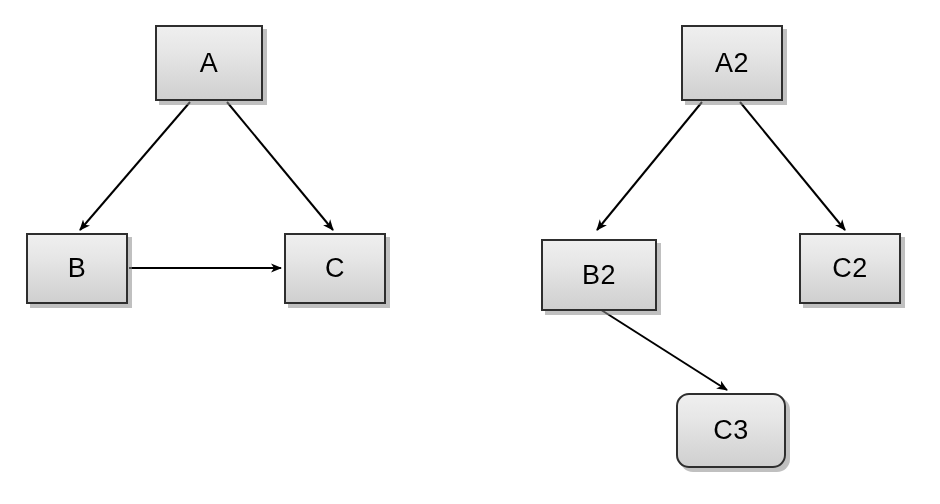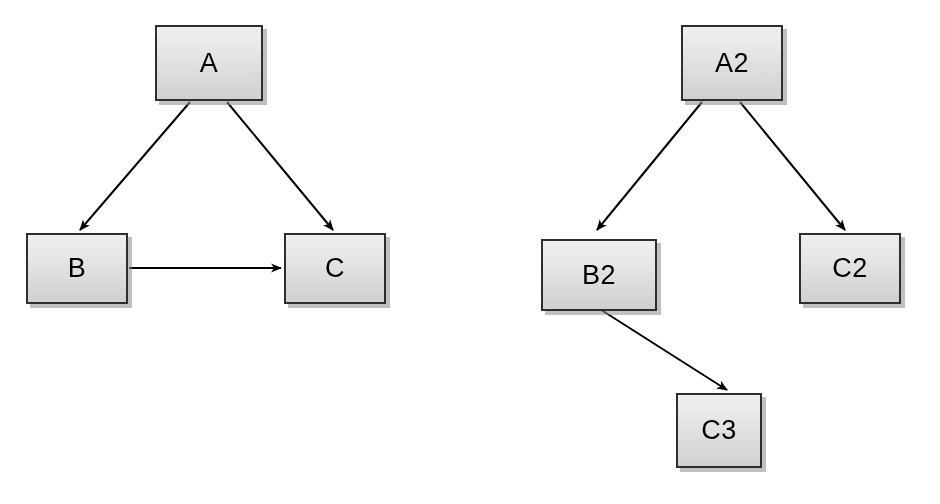--- a/index.html
+++ b/index.html
@@ -79,18 +79,18 @@
       </div>
       <div class="node" style="left: 669px; top: 25px; width: 102px; height: 76px; margin-left: 12px;">
         <span class="node-label">A2</span>
       </div>
       <div class="node" style="left: 541px; top: 233px; width: 116px; height: 72px; margin-top: 6px;">
         <span class="node-label">B2</span>
       </div>
       <div class="node" style="left: 799px; top: 233px; width: 102px; height: 71px;">
         <span class="node-label">C2</span>
       </div>
-      <div class="node" style="left: 676px; top: 393px; width: 86px; height: 75px;">
+      <div class="node" style="left: 676px; top: 393px; width: 110px; height: 75px; border-radius: 13px;">
         <span class="node-label">C3</span>
       </div>
     </div>
 
 </div>
 
 </body></html>

